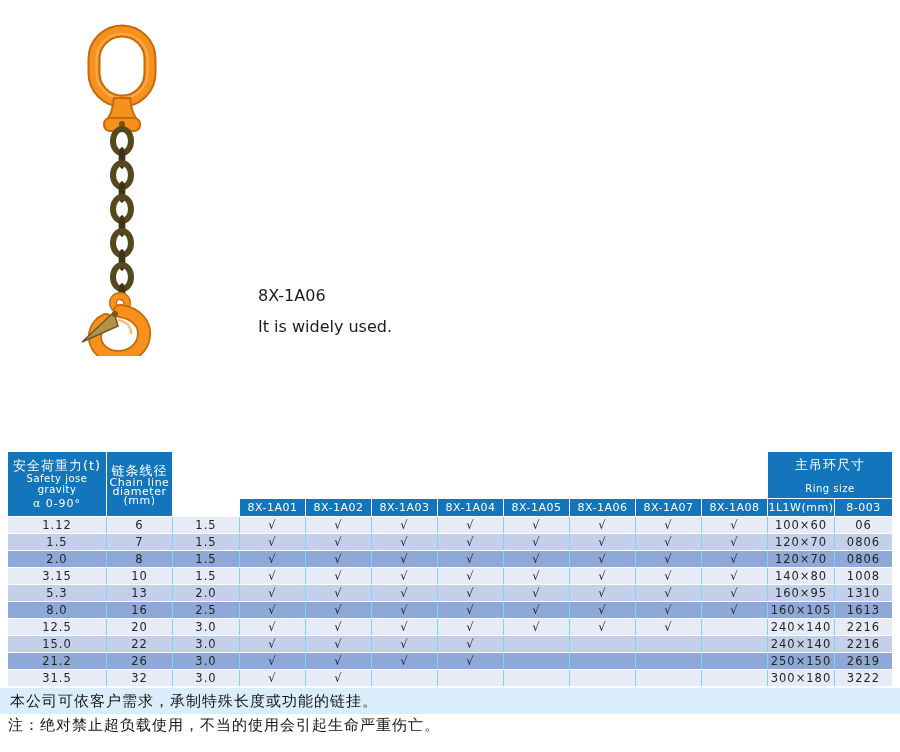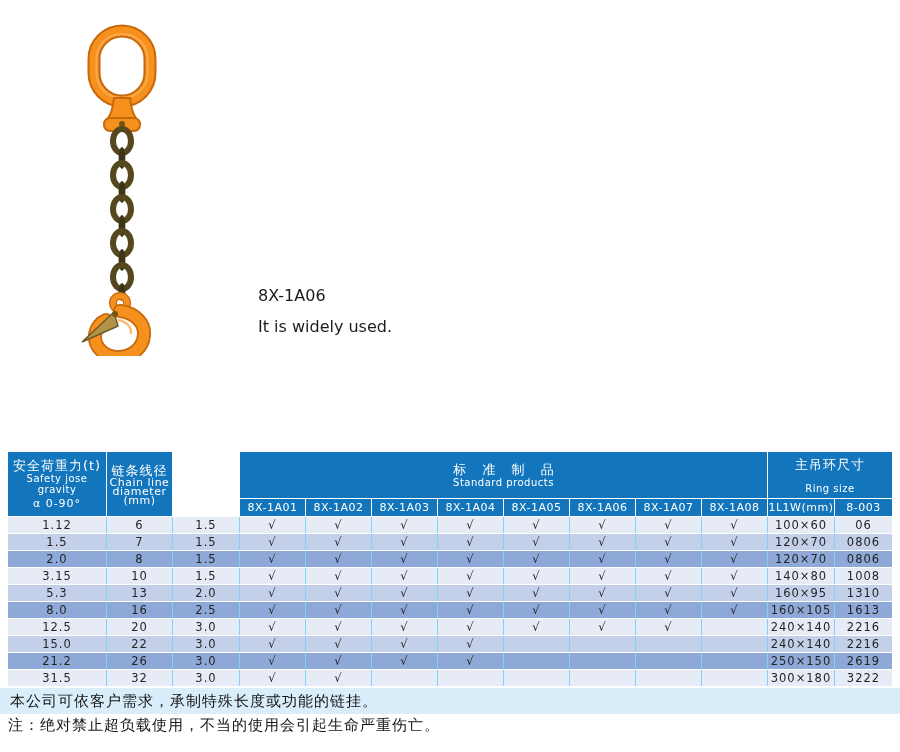--- a/index.html
+++ b/index.html
@@ -115,24 +115,20 @@
     <div class="hc c1">
       <div class="zh">安全荷重力(t)</div>
       <div class="en">Safety jose gravity</div>
       <div class="angle">α 0-90°</div>
     </div>
     <div class="hc c2">
       <div class="zh">链条线径</div>
       <div class="en tight">Chain line</div>
       <div class="en tight">diameter</div>
       <div class="en tight">(mm)</div>
-    </div>
-    <div class="hc gstd">
-      <div class="zh spread">标 准 制 品</div>
-      <div class="en">Standard products</div>
     </div>
     <div class="hc gring">
       <div class="zh">主吊环尺寸</div>
       <div class="en">Ring size</div>
     </div>
     <div class="hc sub s4">8X-1A01</div>
     <div class="hc sub s5">8X-1A02</div>
     <div class="hc sub s6">8X-1A03</div>
     <div class="hc sub s7">8X-1A04</div>
     <div class="hc sub s8">8X-1A05</div>

